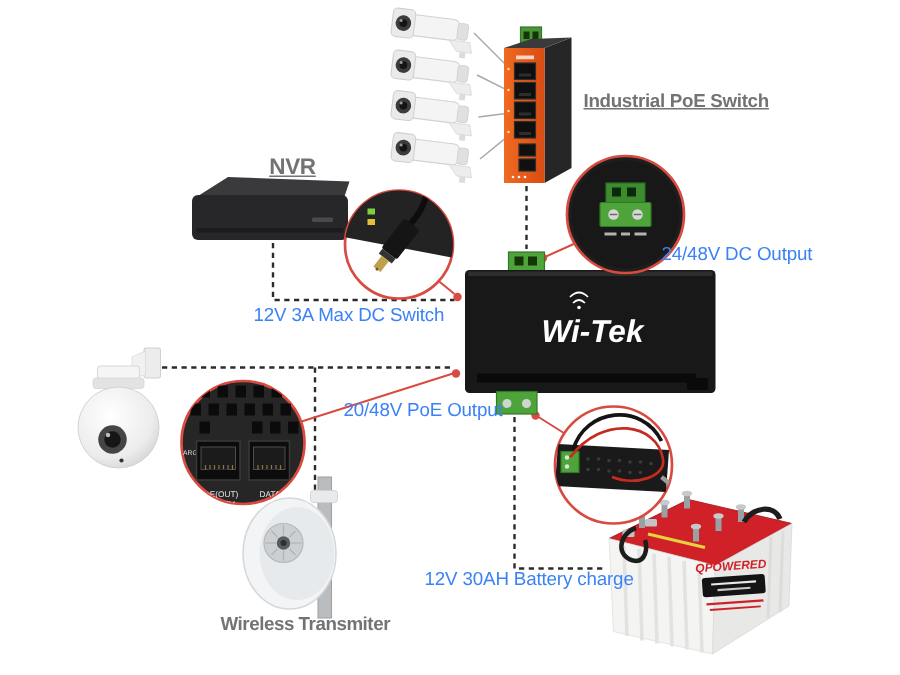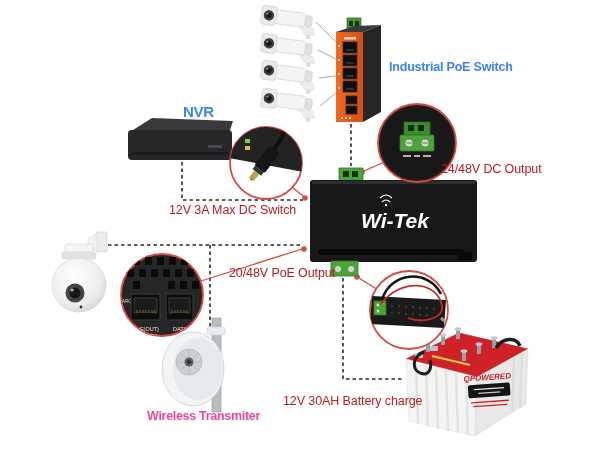--- a/index.html
+++ b/index.html
@@ -1,23 +1,23 @@
 <!DOCTYPE html>
 <html><head>
 <meta charset="utf-8">
 <style>
   html,body{margin:0;padding:0;background:#ffffff;}
   #canvas{
     position:relative;width:600px;height:450px;background:#ffffff;
     font-family:"Liberation Sans",sans-serif;overflow:hidden;
   }
   #art{position:absolute;left:0;top:0;}
-  .lbl{position:absolute;font-size:12.5px;color:#b91c1c;white-space:nowrap;letter-spacing:-0.1px;}
-  .lbl--orange{color:#3b82f6;font-weight:700;letter-spacing:-0.2px;}
-  .lbl--red{color:#ec4899;font-weight:700;letter-spacing:-0.3px;text-align:center;}
+  .lbl{position:absolute;font-size:12.5px;color:#3b82f6;white-space:nowrap;letter-spacing:-0.1px;}
+  .lbl--orange{color:#737373;font-weight:700;letter-spacing:-0.2px;text-decoration:underline;}
+  .lbl--red{color:#737373;font-weight:700;letter-spacing:-0.3px;text-align:center;}
   .lbl--nvr{font-size:15px;}
 </style>
 </head>
 <body>
 
 <div id="canvas">
 
 <svg id="art" width="600" height="450" viewBox="0 0 600 450">
   <defs>
     <radialGradient id="domeG" cx="40%" cy="35%" r="75%">
@@ -343,21 +343,21 @@
       <rect x="374" y="301" width="12" height="14" fill="#4ea33b" stroke="#2f7a24" stroke-width="0.8"></rect>
       <circle cx="378" cy="305" r="1.5" fill="#d8e8d0"></circle>
           <circle cx="378" cy="311" r="1.5" fill="#d8e8d0"></circle>
       <path d="M382,300 C390,272 428,268 441,294" stroke="#141414" stroke-width="2.5" fill="none"></path>
       <path d="M380,305 C402,276 438,282 442,306 C444,318 424,324 408,318" stroke="#c62b22" stroke-width="1.8" fill="none"></path>
       <line x1="441" y1="318" x2="452" y2="327" stroke="#9c9c9c" stroke-width="3"></line>
     </g>
   </g>
 </svg>
 
-<div class="lbl lbl--orange lbl--nvr" style="left:152px;top:103px;width:62px;text-align:right;">NVR</div>
+<div class="lbl lbl--orange lbl--nvr" style="left:164px;top:103px;width:62px;text-align:center;">NVR</div>
 <div class="lbl lbl--orange" style="left:389px;top:60px;">Industrial PoE Switch</div>
 <div class="lbl" style="left:441px;top:162px;">24/48V DC Output</div>
 <div class="lbl" style="left:169px;top:203px;">12V 3A Max DC Switch</div>
 <div class="lbl" style="left:229px;top:266px;">20/48V PoE Output</div>
 <div class="lbl lbl--red" style="left:147px;top:409px;">Wireless Transmiter</div>
-<div class="lbl" style="left:283px;top:394px;">12V 30AH Battery charge</div>
+<div class="lbl" style="left:283px;top:379px;">12V 30AH Battery charge</div>
 
 </div>
 
 </body></html>

